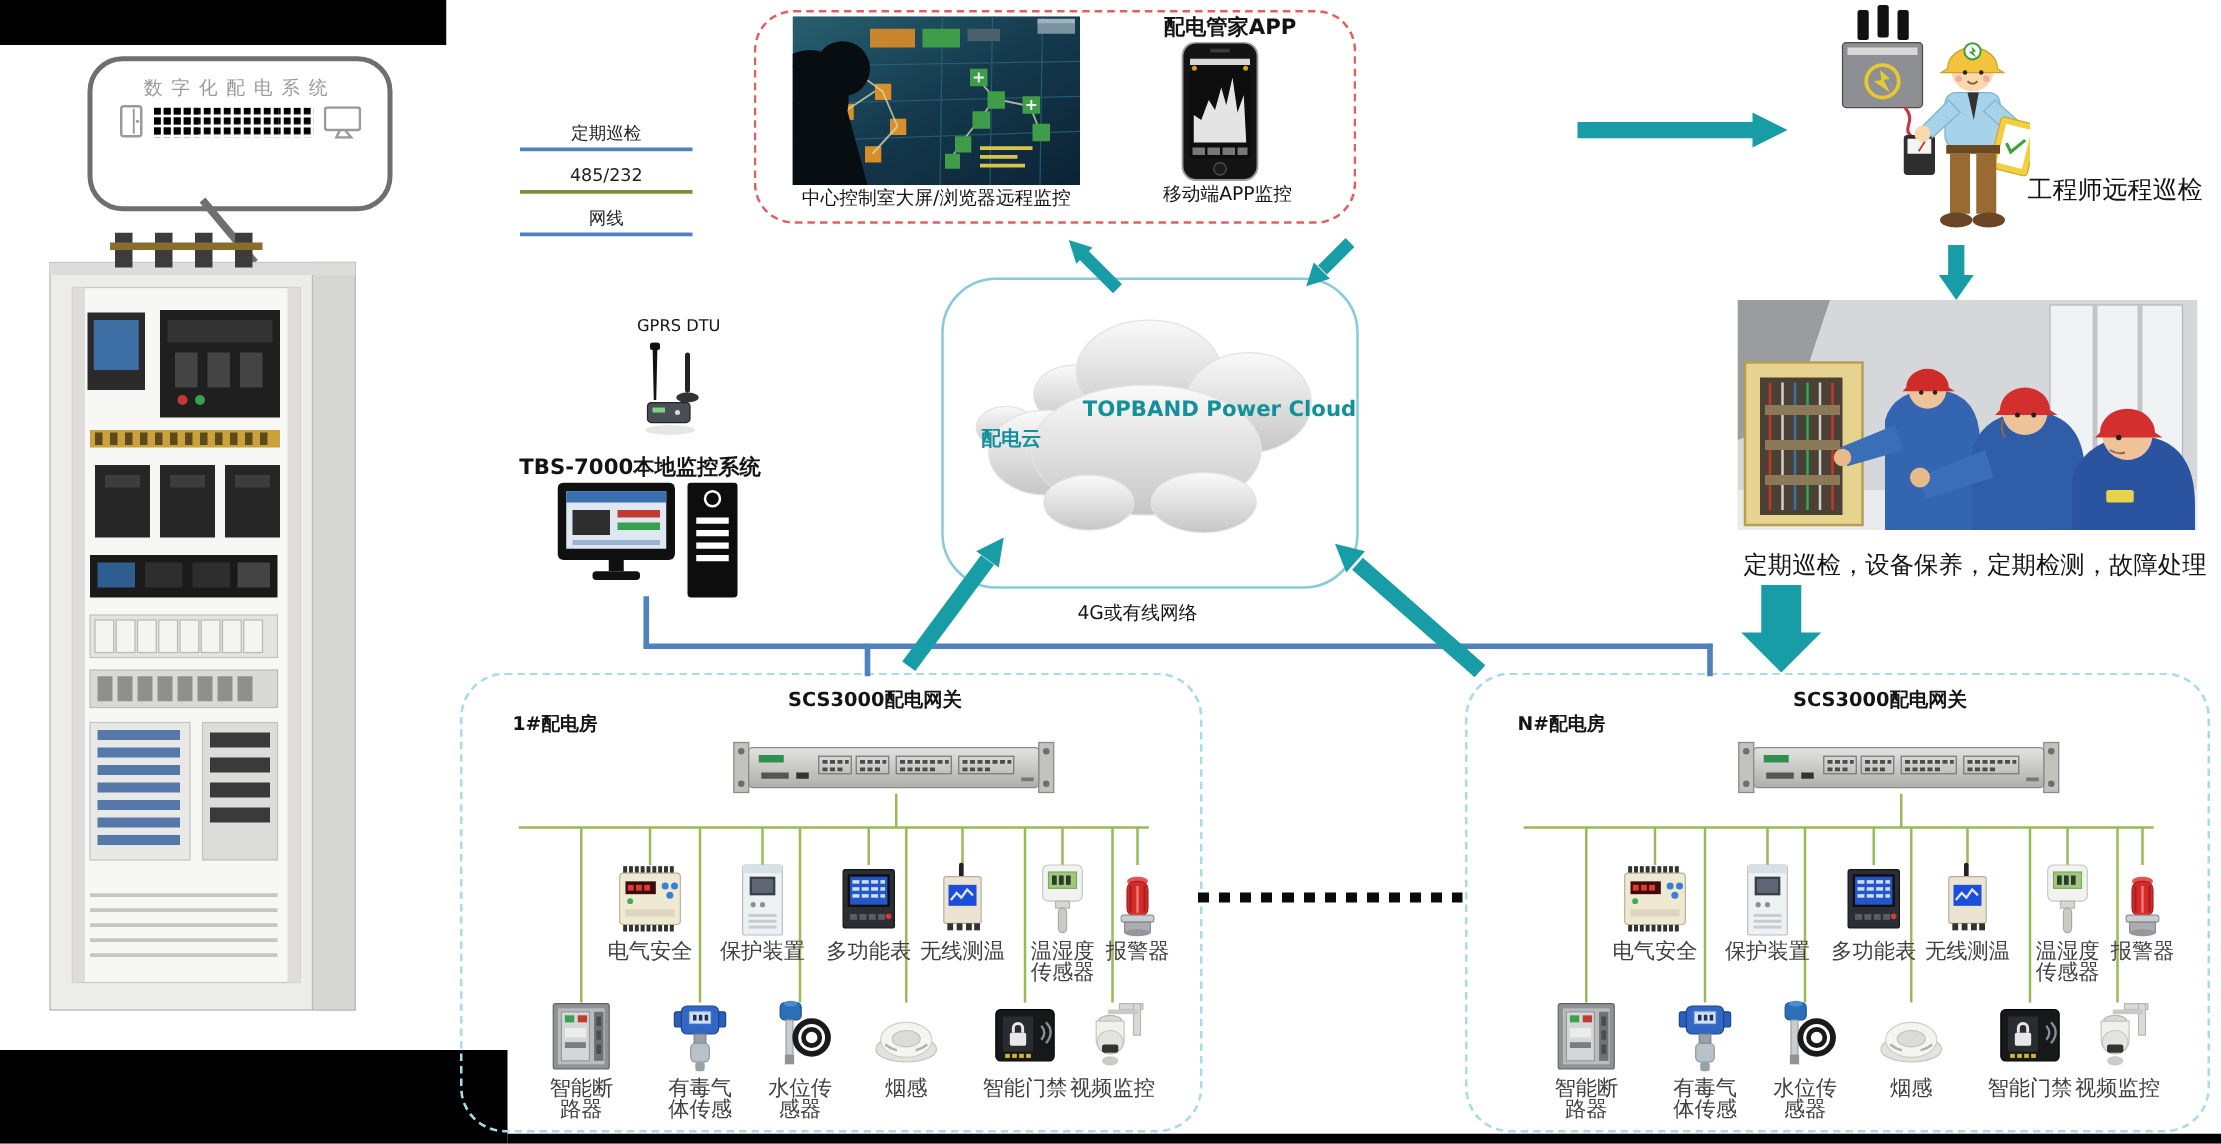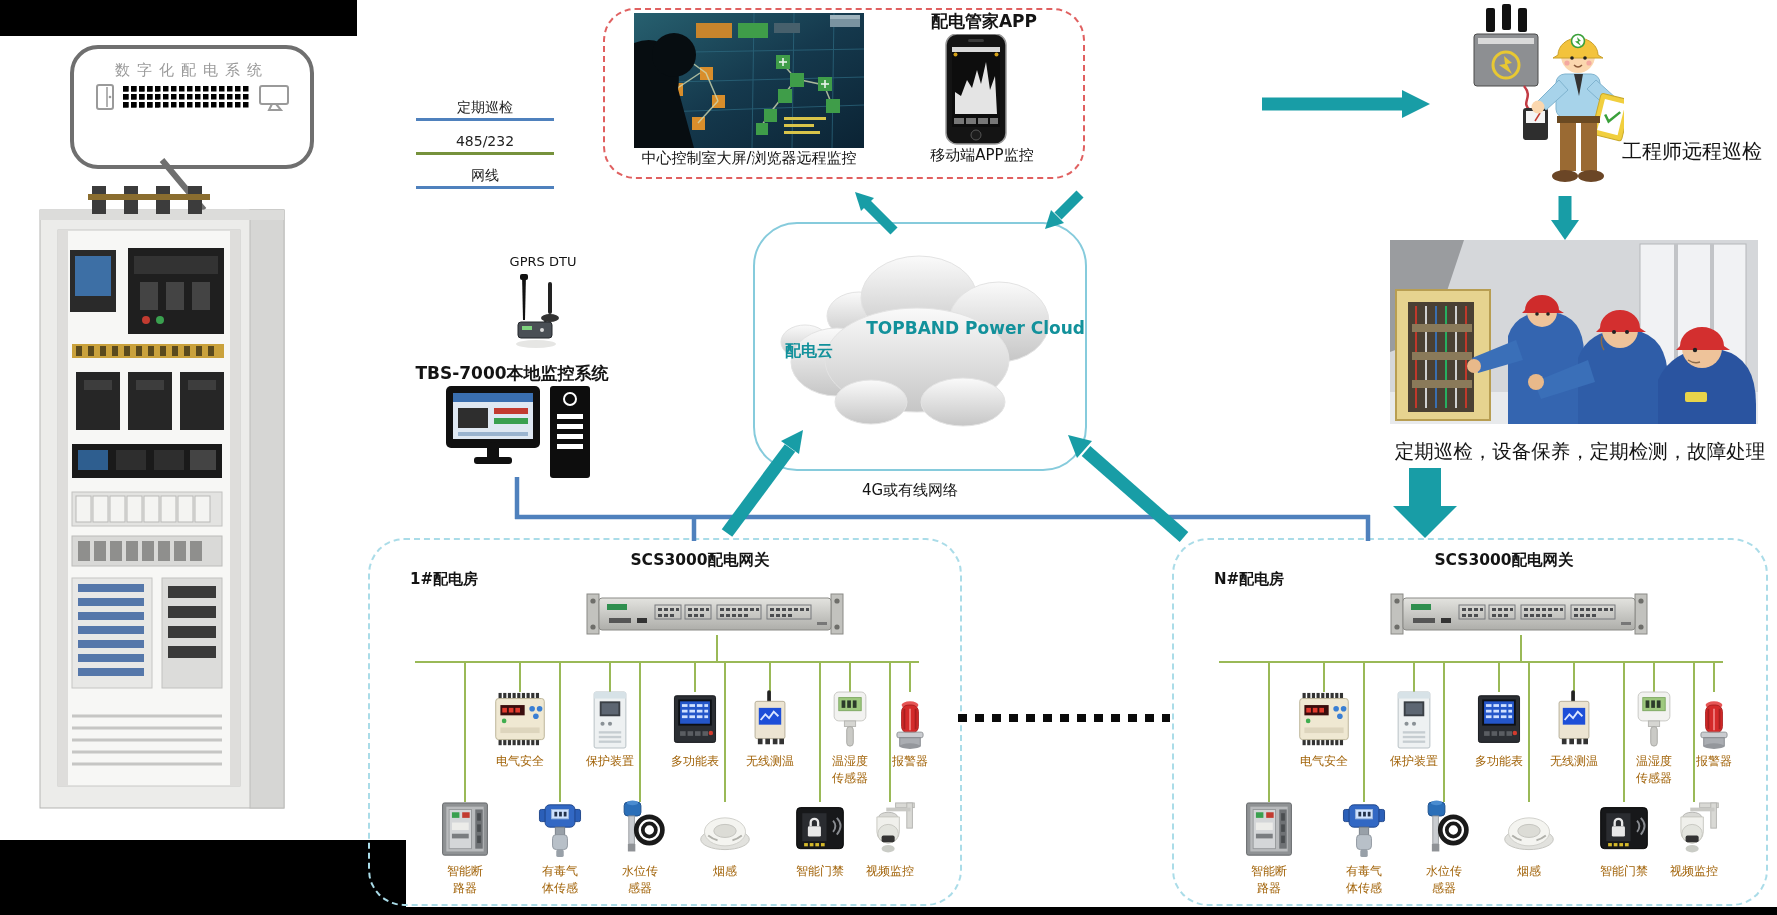--- a/index.html
+++ b/index.html
@@ -26,21 +26,21 @@
   
   .cloud-box{position:absolute;left:753px;top:222px;width:330px;height:245px;border:2px solid #86cbdc;border-radius:44px;background:#fff;}
   .cloud-title{position:absolute;left:30px;top:94px;width:300px;text-align:right;font-weight:bold;font-size:17px;color:#12919b;}
   .cloud-sub{position:absolute;left:30px;top:117px;width:300px;text-align:left;font-weight:bold;font-size:16px;color:#12919b;}
   
   .room{position:absolute;top:538px;height:364px;border:2px dashed #aadce8;border-radius:36px;background:transparent;}
   .room-name{position:absolute;left:40px;top:30px;font-size:15px;font-weight:bold;}
   .gw-label{position:absolute;left:170px;top:10px;width:320px;text-align:center;font-size:15.5px;font-weight:bold;}
   .gw{position:absolute;left:215px;top:52px;}
   .cell{position:absolute;width:96px;text-align:center;}
-  .cell .lbl{margin-top:1px;font-size:12px;line-height:17px;white-space:pre-line;color:#a16207;}
+  .cell .lbl{margin-top:1px;font-size:17px;line-height:17px;white-space:pre-line;color:#404040;}
   .greenlayer{position:absolute;left:0;top:0;}
   
   .dotted{position:absolute;left:958px;top:714px;width:212px;height:8px;
           background:repeating-linear-gradient(90deg,#0a0a0a 0 9px,transparent 9px 17px);}
   svg{display:block;}
   .nointer{pointer-events:none;}
 </style>
 </head>
 <body>
 

